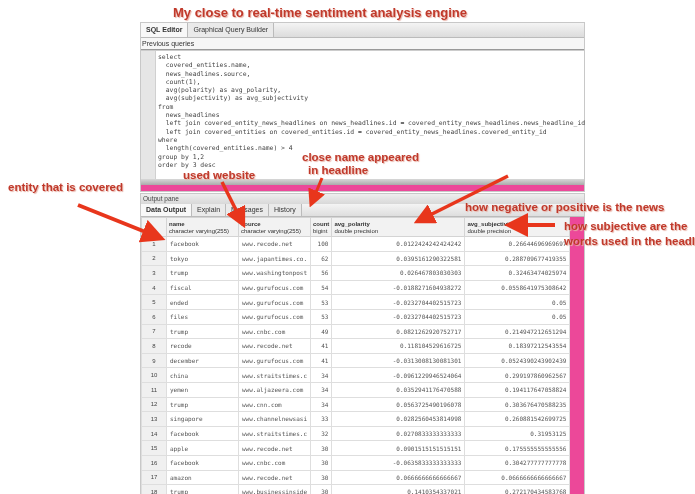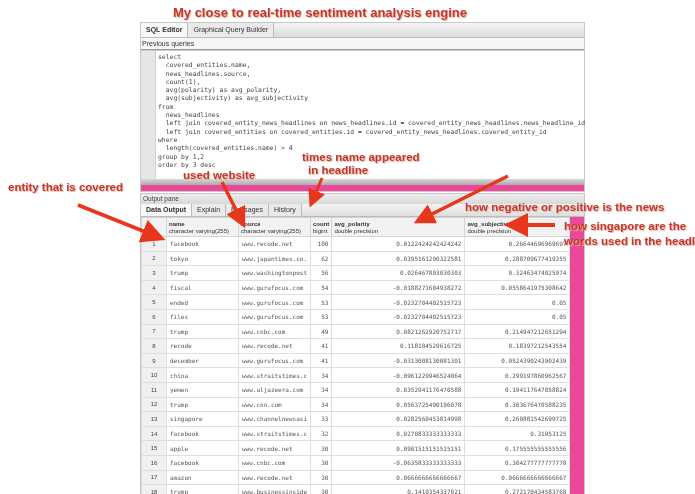--- a/index.html
+++ b/index.html
@@ -235,17 +235,17 @@
   </defs>
   <path d="M78,205 L158,237" stroke="#e8361c" stroke-width="4" fill="none" marker-end="url(#ah)"></path>
   <path d="M222,182 L242,222" stroke="#e8361c" stroke-width="3.5" fill="none" marker-end="url(#ah)"></path>
   <path d="M322,178 L312,202" stroke="#e8361c" stroke-width="3" fill="none" marker-end="url(#ah)"></path>
   <path d="M508,176 L420,220" stroke="#e8361c" stroke-width="3.5" fill="none" marker-end="url(#ah)"></path>
   <path d="M555,225 L512,225" stroke="#e8361c" stroke-width="4" fill="none" marker-end="url(#ah)"></path>
 </svg>
 
 <div class="annot" style="left:8px; top:180px;">entity that is covered</div>
 <div class="annot" style="left:183px; top:168px;">used website</div>
-<div class="annot" style="left:302px; top:150px;">times name appeared</div>
+<div class="annot" style="left:302px; top:150px;">close name appeared</div>
 <div class="annot" style="left:308px; top:163px;">in headline</div>
 <div class="annot" style="left:465px; top:155px;margin-top:45px;">how negative or positive is the news</div>
-<div class="annot" style="left:564px; top:219px;">how singapore are the</div>
+<div class="annot" style="left:564px; top:219px;">how subjective are the</div>
 <div class="annot" style="left:564px; top:234px;">words used in the headl</div>
 
 </body></html>

